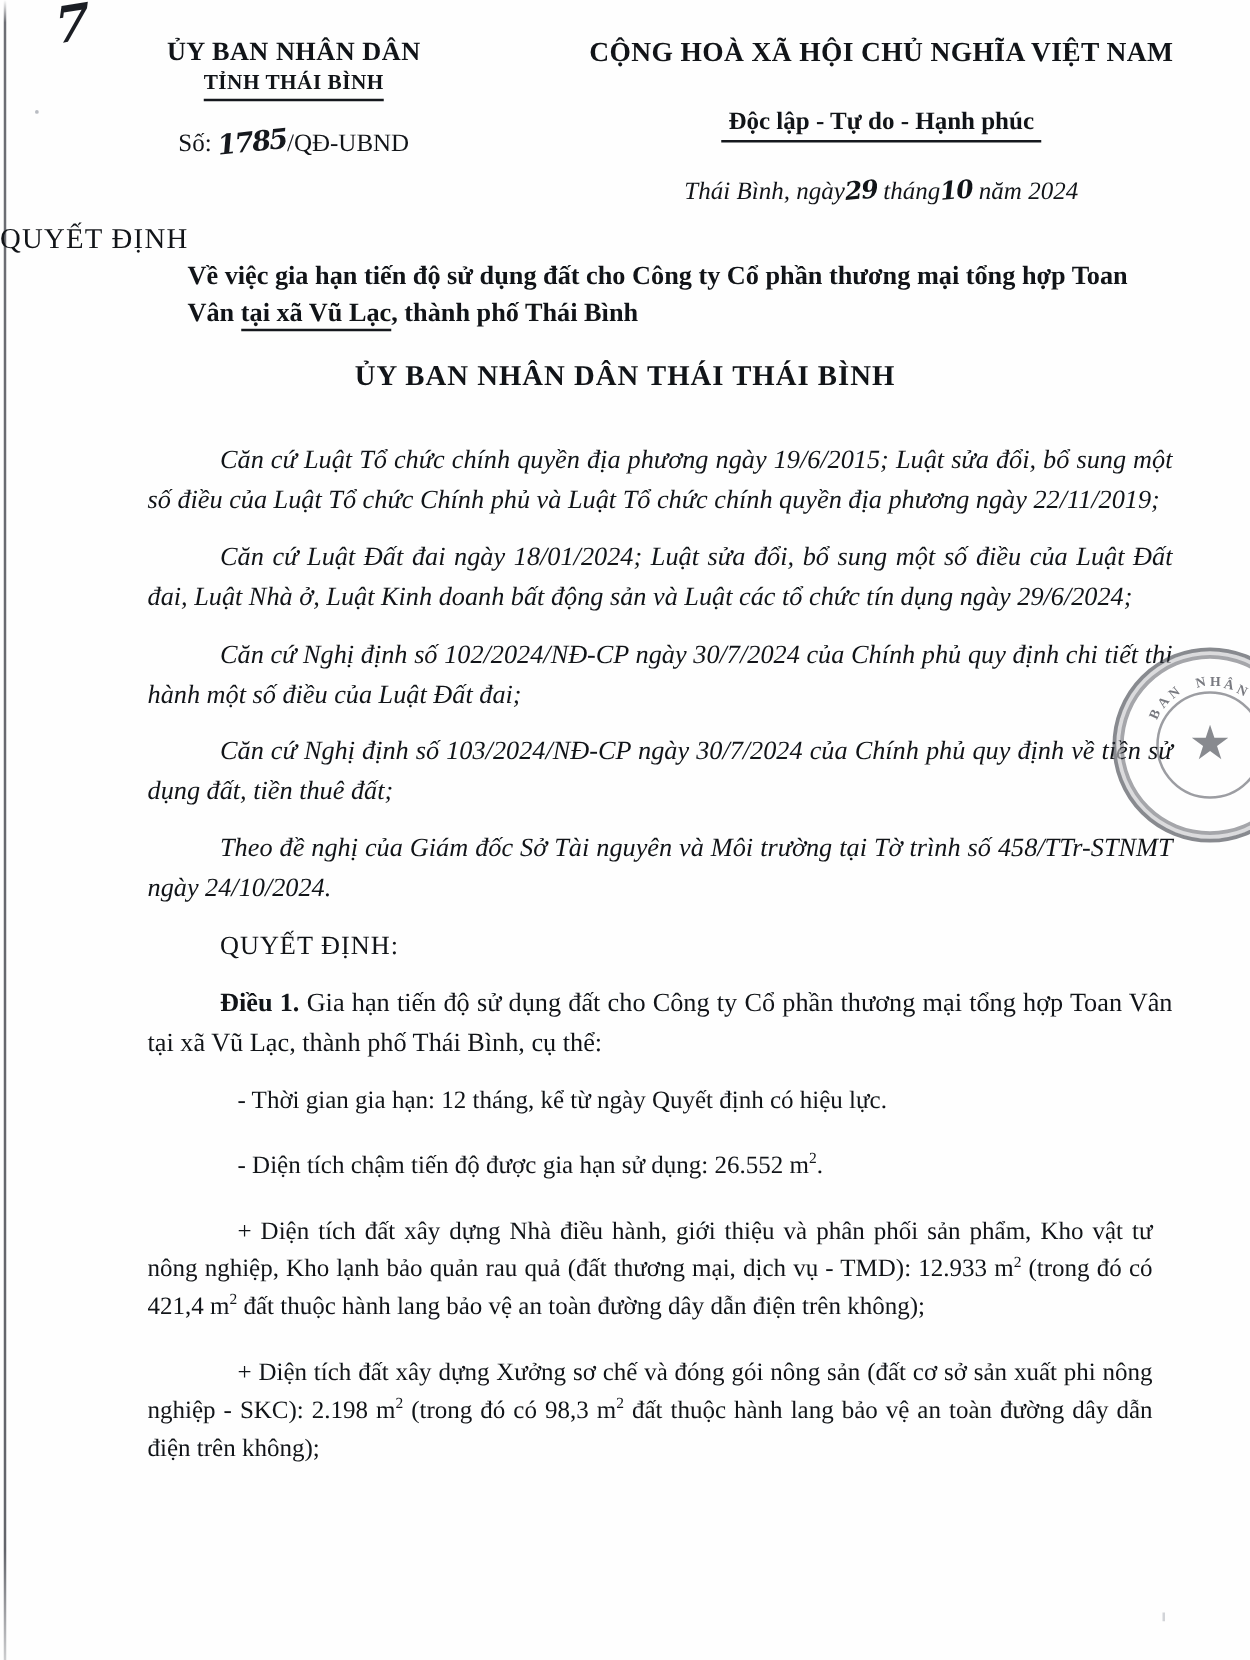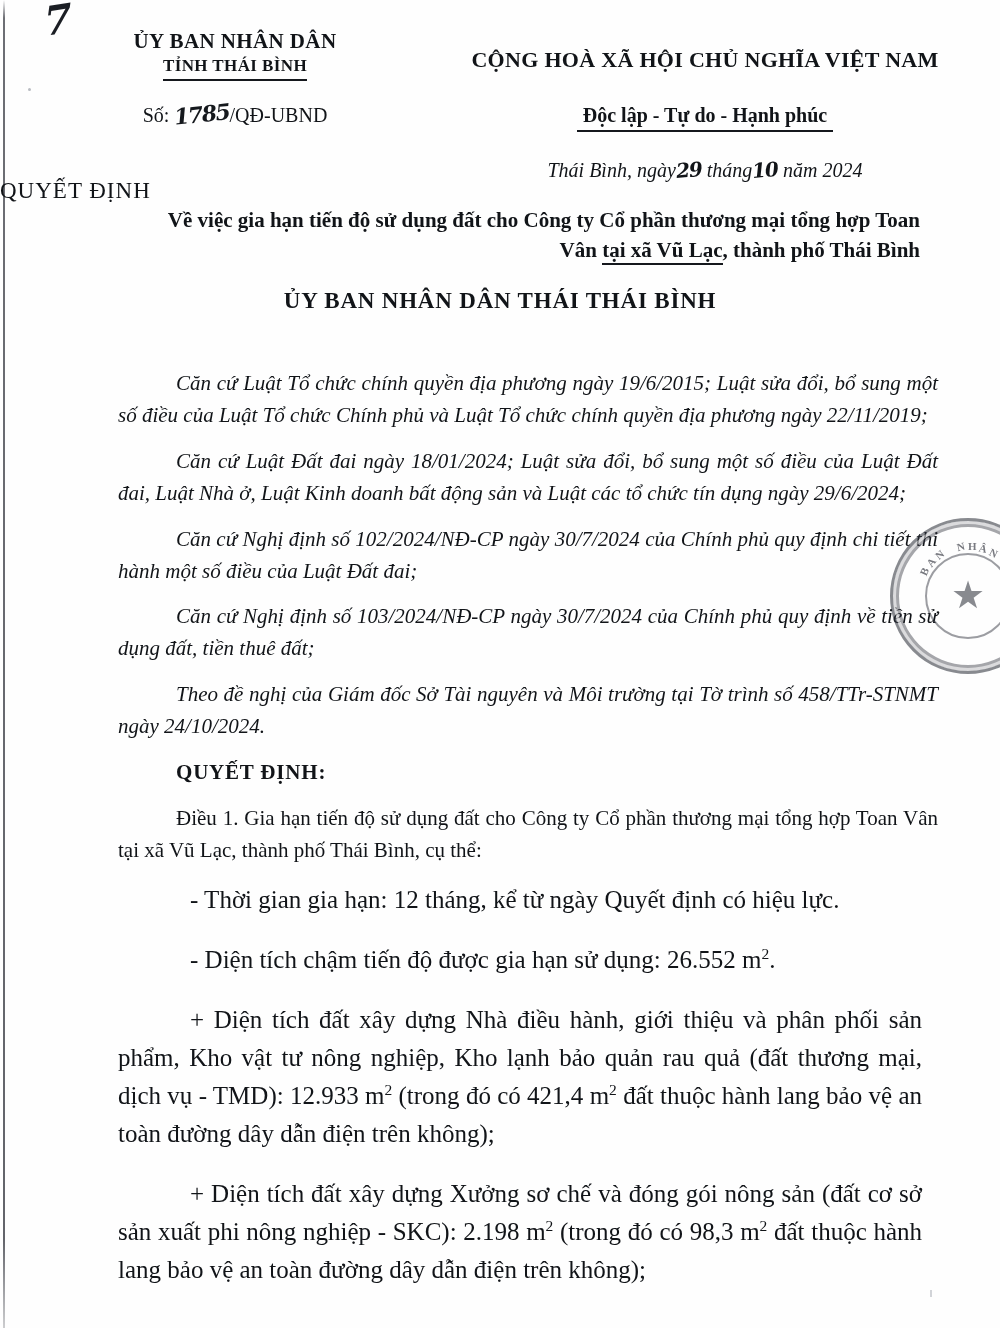--- a/index.html
+++ b/index.html
@@ -82,21 +82,20 @@
     padding-bottom: 2px;
     line-height: 1.28;
     white-space: nowrap;
   }
   .nation-line {
     font-weight: 700;
     font-size: 22px;
     letter-spacing: 0.3px;
     line-height: 1.25;
     white-space: nowrap;
-    margin-top: 18px;
   }
   .motto-line {
     font-weight: 700;
     font-size: 20px;
     display: inline-block;
     border-bottom: 2.5px solid #15181d;
     padding: 0 6px 2px 6px;
     line-height: 1.3;
     white-space: nowrap;
     margin-top: 28px;
@@ -139,71 +138,71 @@
     top: 178px; left: 0; right: 0;
     text-align: left;
     font-weight: 400;
     font-size: 23px;
     letter-spacing: 1px;
   }
   .doc-subtitle {
     position: absolute;
     top: 206px;
     left: 150px; right: 80px;
-    text-align: right;
+    text-align: left;
     font-weight: 700;
     font-size: 21px;
     line-height: 1.42;
   }
   .sub-underline {
     border-bottom: 2.5px solid #15181d;
     padding-bottom: 1px;
   }
   .issuer {
     position: absolute;
     top: 288px; left: 0; right: 0;
     text-align: center;
     font-weight: 700;
     font-size: 23px;
     letter-spacing: 0.8px;
   }
 
   
   .body-block {
     position: absolute;
-    top: 368px;
+    top: 352px;
     left: 118px;
     width: 820px;
   }
   p.para {
     margin: 0 0 14px 0;
     font-size: 21px;
     line-height: 1.52;
     text-align: justify;
     text-indent: 58px;
   }
   p.para.italic {
     font-style: italic;
   }
   p.dash {
     margin: 0 16px 22px 0;
-    font-size: 25px;
+    font-size: 20px;
     line-height: 1.52;
     text-align: justify;
     text-indent: 72px;
   }
   .center-head {
     text-align: center;
-    font-weight: 700;
+    font-weight: 400;
     font-size: 22px;
     letter-spacing: 0.8px;
     margin: 22px 0 16px 0;
     text-indent: 0;
   }
-  .bold { font-weight: 400; }
+  .bold { font-weight: 700; }
   sup { font-size: 0.62em; vertical-align: super; line-height: 0; }
 
   
   #seal {
     position: absolute;
     right: -46px;
     top: 518px;
     width: 150px;
     height: 150px;
     border-radius: 50%;

